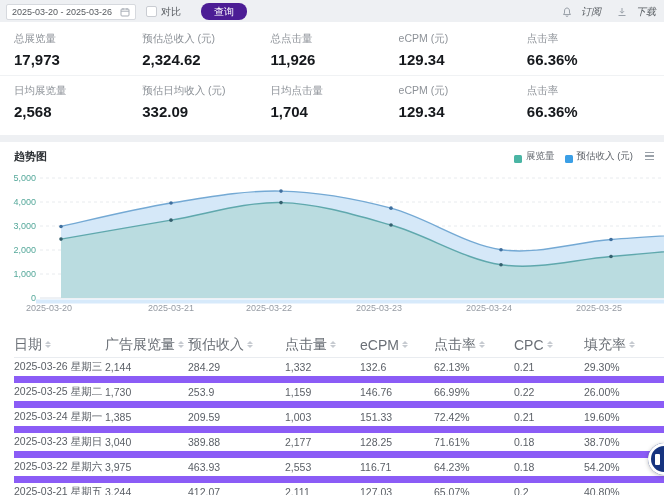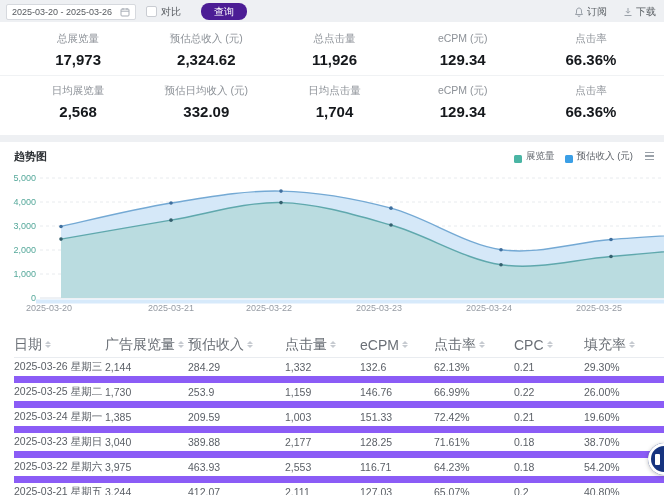--- a/index.html
+++ b/index.html
@@ -8,26 +8,26 @@
 
   
   .toolbar { height:21px; display:flex; align-items:center; padding:2px 8px 0 6px; }
   .date-input { width:130px; height:16px; background:#fff; border:1px solid #d6d9de; border-radius:2px;
     display:flex; align-items:center; justify-content:space-between; padding:0 5px; font-size:9px; color:#55595e; }
   .cmp { display:flex; align-items:center; gap:4px; margin-left:10px; font-size:10px; color:#55595e; }
   .checkbox { width:11px; height:11px; background:#fff; border:1px solid #c9ccd2; border-radius:2px; }
   .btn-primary { margin-left:20px; width:46px; height:17px; background:#4c1d95; color:#fff; font-size:10px;
     border:none; border-radius:8px; display:flex; align-items:center; justify-content:center; cursor:pointer; }
   .top-right { margin-left:auto; display:flex; align-items:center; gap:16px; font-size:10px; color:#5c6166; }
-  .top-link { display:flex; align-items:center; gap:3px; cursor:pointer; }
+  .top-link { display:flex; align-items:center; gap:9px; cursor:pointer;font-style:italic; }
 
   
   .card { background:#fff; }
   .stats-card { margin-top:1px; padding:6px 0 8px; }
-  .stats-row { display:flex; padding:4px 9px 7px 14px;text-align:center; }
+  .stats-row { display:flex; padding:4px 9px 7px 14px; }
   .stats-row.first { border-bottom:1px solid #f0f2f4; }
   .stats-row.second { padding-top:8px; }
   .stat-cell { width:133px; }
   .stat-label { font-size:10.5px; color:#8d9298; margin-bottom:5px; }
   .stat-value { font-size:15px; font-weight:700; color:#15181c; }
 
   
   .main-card { margin-top:7px; height:388px; position:relative; }
   .chart-header { height:28px; display:flex; align-items:center; padding:0 10px 0 14px; }
   .chart-title { font-size:11px; font-weight:700; color:#2b2f33; }

